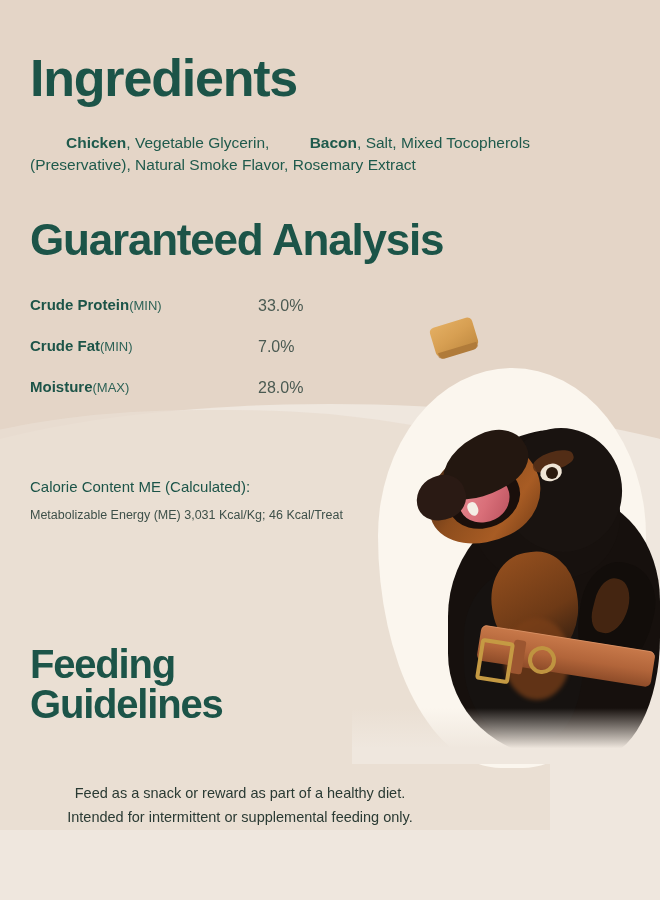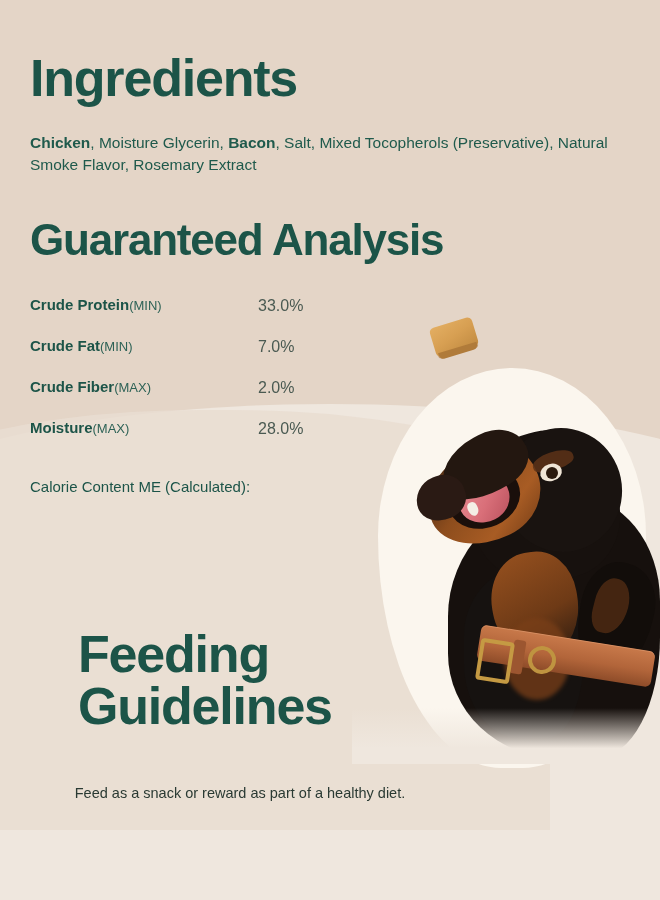--- a/index.html
+++ b/index.html
@@ -274,31 +274,31 @@
   .h1 {
     position: absolute;
     color: #1c5448;
     font-weight: bold;
     letter-spacing: -1.2px;
     line-height: 1.0;
     white-space: nowrap;
   }
   #title-ingredients { left: 30px; top: 52px; font-size: 52px; }
   #title-analysis   { left: 30px; top: 218px; font-size: 44px; }
-  #title-feeding    { left: 30px; top: 628px; font-size: 52px; width: 300px; white-space: normal; margin-left: 48px; }
+  #title-feeding    { left: 30px; top: 644px; font-size: 40px; width: 300px; white-space: normal; }
   #title-feeding span { display: block; }
 
   .body-text {
     position: absolute;
     color: #1f5a4c;
     font-size: 15.5px;
     line-height: 1.45;
   }
   #ingredients-text { left: 30px; top: 132px; width: 590px; }
-  #ingredients-text b { font-weight: bold; }
+  #ingredients-text b { font-weight: bold; margin-left: 36px; }
 
   .analysis { position: absolute; left: 30px; top: 296px; width: 300px; }
   .analysis-row {
     position: relative;
     height: 41px;
   }
   .analysis-label {
     position: absolute;
     left: 0; top: 0;
     color: #1c5448;
@@ -382,58 +382,54 @@
     </div>
 
     <div class="dog-fade-bottom"></div>
   </div>
 
   <div class="content">
 
     <div class="h1" id="title-ingredients">Ingredients</div>
 
     <div class="body-text" id="ingredients-text">
-      <b>Chicken</b><span>, Moisture Glycerin, </span><b>Bacon</b><span>, Salt, Mixed Tocopherols (Preservative),</span>
+      <b>Chicken</b><span>, Vegetable Glycerin, </span><b>Bacon</b><span>, Salt, Mixed Tocopherols (Preservative),</span>
       <span>Natural Smoke Flavor, Rosemary Extract</span>
     </div>
 
     <div class="h1" id="title-analysis">Guaranteed Analysis</div>
 
     <div class="analysis">
       <div class="analysis-row">
         <div class="analysis-label">
           <span>Crude Protein</span><span class="qual">(MIN)</span>
         </div>
         <div class="analysis-value">33.0%</div>
       </div>
       <div class="analysis-row">
         <div class="analysis-label">
           <span>Crude Fat</span><span class="qual">(MIN)</span>
         </div>
         <div class="analysis-value">7.0%</div>
       </div>
       <div class="analysis-row">
         <div class="analysis-label">
-          <span>Crude Fiber</span><span class="qual">(MAX)</span>
-        </div>
-        <div class="analysis-value">2.0%</div>
-      </div>
-      <div class="analysis-row">
-        <div class="analysis-label">
           <span>Moisture</span><span class="qual">(MAX)</span>
         </div>
         <div class="analysis-value">28.0%</div>
       </div>
     </div>
 
     <div id="calorie-title">Calorie Content ME (Calculated):</div>
+    <div id="calorie-text">Metabolizable Energy (ME) 3,031 Kcal/Kg; 46 Kcal/Treat</div>
 
     <div class="h1" id="title-feeding">
       <span>Feeding</span>
       <span>Guidelines</span>
     </div>
 
     <div id="feeding-text">
       <span>Feed as a snack or reward as part of a healthy diet.</span>
+      <span>Intended for intermittent or supplemental feeding only.</span>
     </div>
 
   </div>
 </div>
 
 </body></html>

